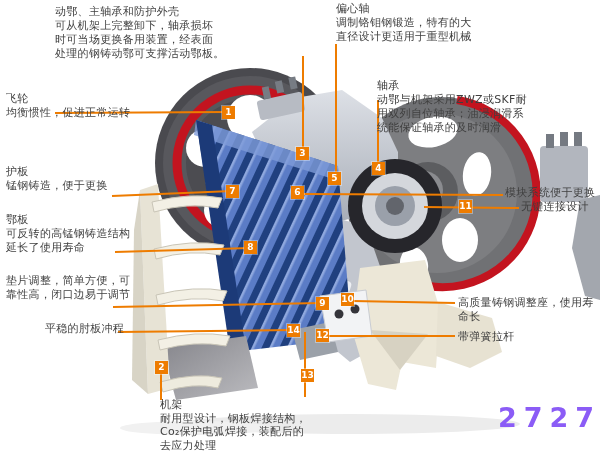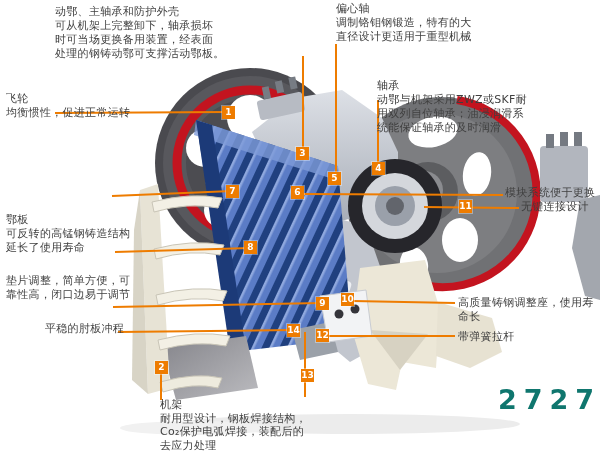--- a/index.html
+++ b/index.html
@@ -28,21 +28,21 @@
   .b-jaw{left:6px;top:213px;}
   .b-shim{left:6px;top:274px;}
   .b-toggle-stroke{left:45px;top:322px;}
   .b-frame{left:160px;top:398px;line-height:13.5px;}
   .b-toggle-plate{left:290px;top:396px;}
   .b-module{left:505px;top:186px;}
   .b-keyless{left:521px;top:200px;}
   .b-adjust{left:458px;top:296px;}
   .b-spring{left:458px;top:330px;}
   .watermark{
-    position:absolute;left:498px;top:384px;z-index:5;color:#0f766e;
+    position:absolute;left:498px;top:402px;z-index:5;color:#8b5cf6;
     font-size:27px;letter-spacing:7px;font-weight:bold;
   }
 </style>
 </head>
 <body>
 
 <div class="stage">
 
   <svg class="machine" viewBox="0 0 600 455">
     <defs>
@@ -191,20 +191,22 @@
 处理的钢铸动鄂可支撑活动鄂板。</div>
   <div class="ann b-eccentric">偏心轴
 调制铬钼钢锻造，特有的大
 直径设计更适用于重型机械</div>
   <div class="ann b-bearing">轴承
 动鄂与机架采用ZWZ或SKF耐
 用双列自位轴承；油浸润滑系
 统能保证轴承的及时润滑</div>
   <div class="ann b-flywheel">飞轮
 均衡惯性，促进正常运转</div>
+  <div class="ann b-guard">护板
+锰钢铸造，便于更换</div>
   <div class="ann b-jaw">鄂板
 可反转的高锰钢铸造结构
 延长了使用寿命</div>
   <div class="ann b-shim">垫片调整，简单方便，可
 靠性高，闭口边易于调节</div>
   <div class="ann b-toggle-stroke">平稳的肘板冲程</div>
   <div class="ann b-frame">机架
 耐用型设计，钢板焊接结构，
 Co₂保护电弧焊接，装配后的
 去应力处理</div>

